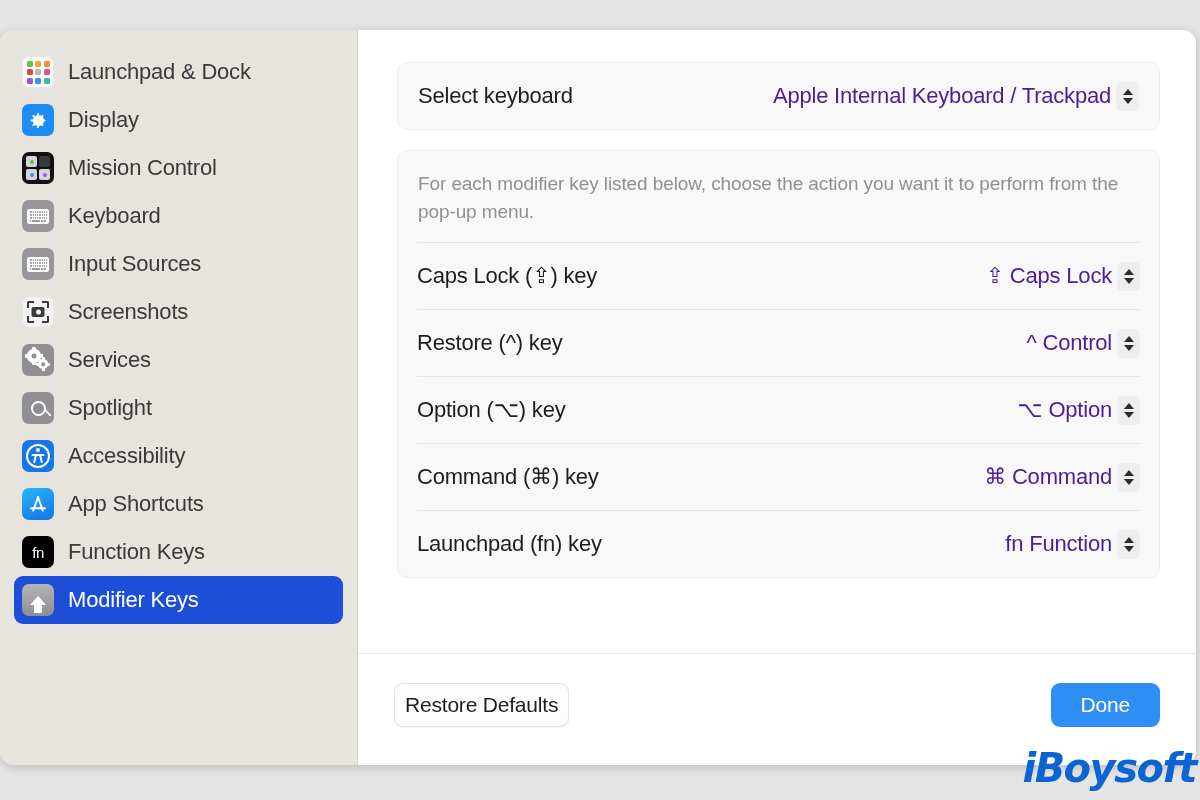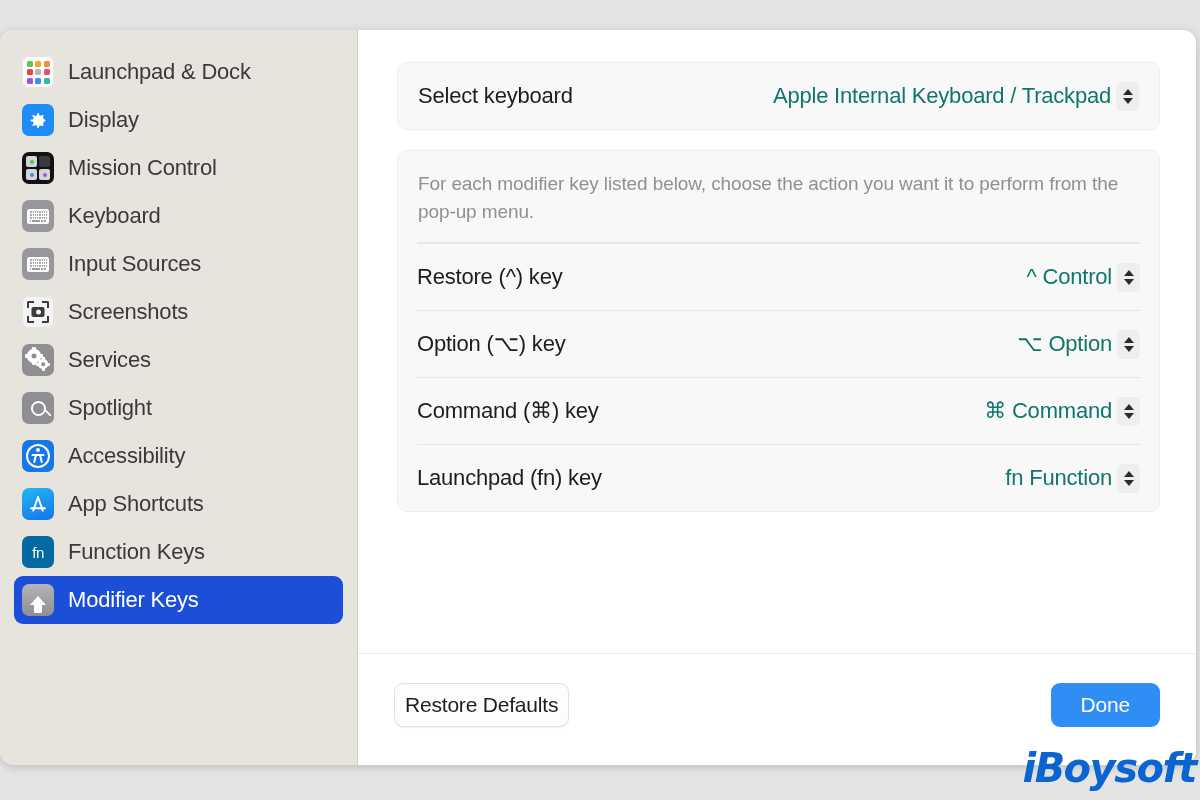--- a/index.html
+++ b/index.html
@@ -133,21 +133,21 @@
   .acc-head { position:absolute; left:50%; top:2px; transform:translateX(-50%); width:4px; height:4px; border-radius:50%; background:#fff; }
   .acc-body { position:absolute; left:50%; top:7.5px; transform:translateX(-50%); width:13px; height:2px; background:#fff; border-radius:1px; }
   .acc-leg { position:absolute; top:9px; width:2px; height:8px; background:#fff; border-radius:1px; }
   .acc-leg.l { left:6px; transform:rotate(14deg); }
   .acc-leg.r { right:6px; transform:rotate(-14deg); }
 
   
   .ic-appstore { background: linear-gradient(160deg,#25b7f5 0%, #1573e8 100%); }
 
   
-  .ic-fn { background: #0369a1; }
+  .ic-fn { background: #000000; }
   .fn-txt { color:#fff; font-size:15px; letter-spacing:-0.4px; }
 
   
   .ic-mod { background: linear-gradient(180deg,#b4b4b8 0%, #8e8e93 100%); }
   .mod-arrow { width:0; height:0; border-left:8px solid transparent; border-right:8px solid transparent; border-bottom:9px solid #fff; position:relative; }
   .mod-arrow::after { content:""; position:absolute; left:-4px; top:9px; width:8px; height:8px; background:#fff; border-radius:0 0 1px 1px; }
 
   
   #main {
     flex: 1 1 auto;
@@ -182,21 +182,21 @@
     white-space: nowrap;
   }
   .row-value-wrap {
     display: flex;
     align-items: center;
     gap: 5px;
     white-space: nowrap;
   }
   .row-value {
     font-size: 22px;
-    color: #0f766e;
+    color: #4c1d95;
     letter-spacing: -0.2px;
   }
 
   .stepper {
     width: 23px;
     height: 29px;
     border-radius: 5px;
     background: #eeeeee;
     display: flex;
     flex-direction: column;
@@ -517,20 +517,30 @@
             </span>
           </span>
         </div>
       </div>
 
       <div class="card list">
 
         <p class="desc">For each modifier key listed below, choose the action you want it to perform from the pop-up menu.</p>
 
         <div class="hr"></div>
+        <div class="row">
+          <span class="row-label">Caps Lock (⇪) key</span>
+          <span class="row-value-wrap">
+            <span class="row-value">⇪ Caps Lock</span>
+            <span class="stepper">
+              <span class="chev up"></span>
+                <span class="chev dn"></span>
+            </span>
+          </span>
+        </div>
 
         <div class="hr"></div>
         <div class="row">
           <span class="row-label">Restore (^) key</span>
           <span class="row-value-wrap">
             <span class="row-value">^ Control</span>
             <span class="stepper">
               <span class="chev up"></span>
                 <span class="chev dn"></span>
             </span>

